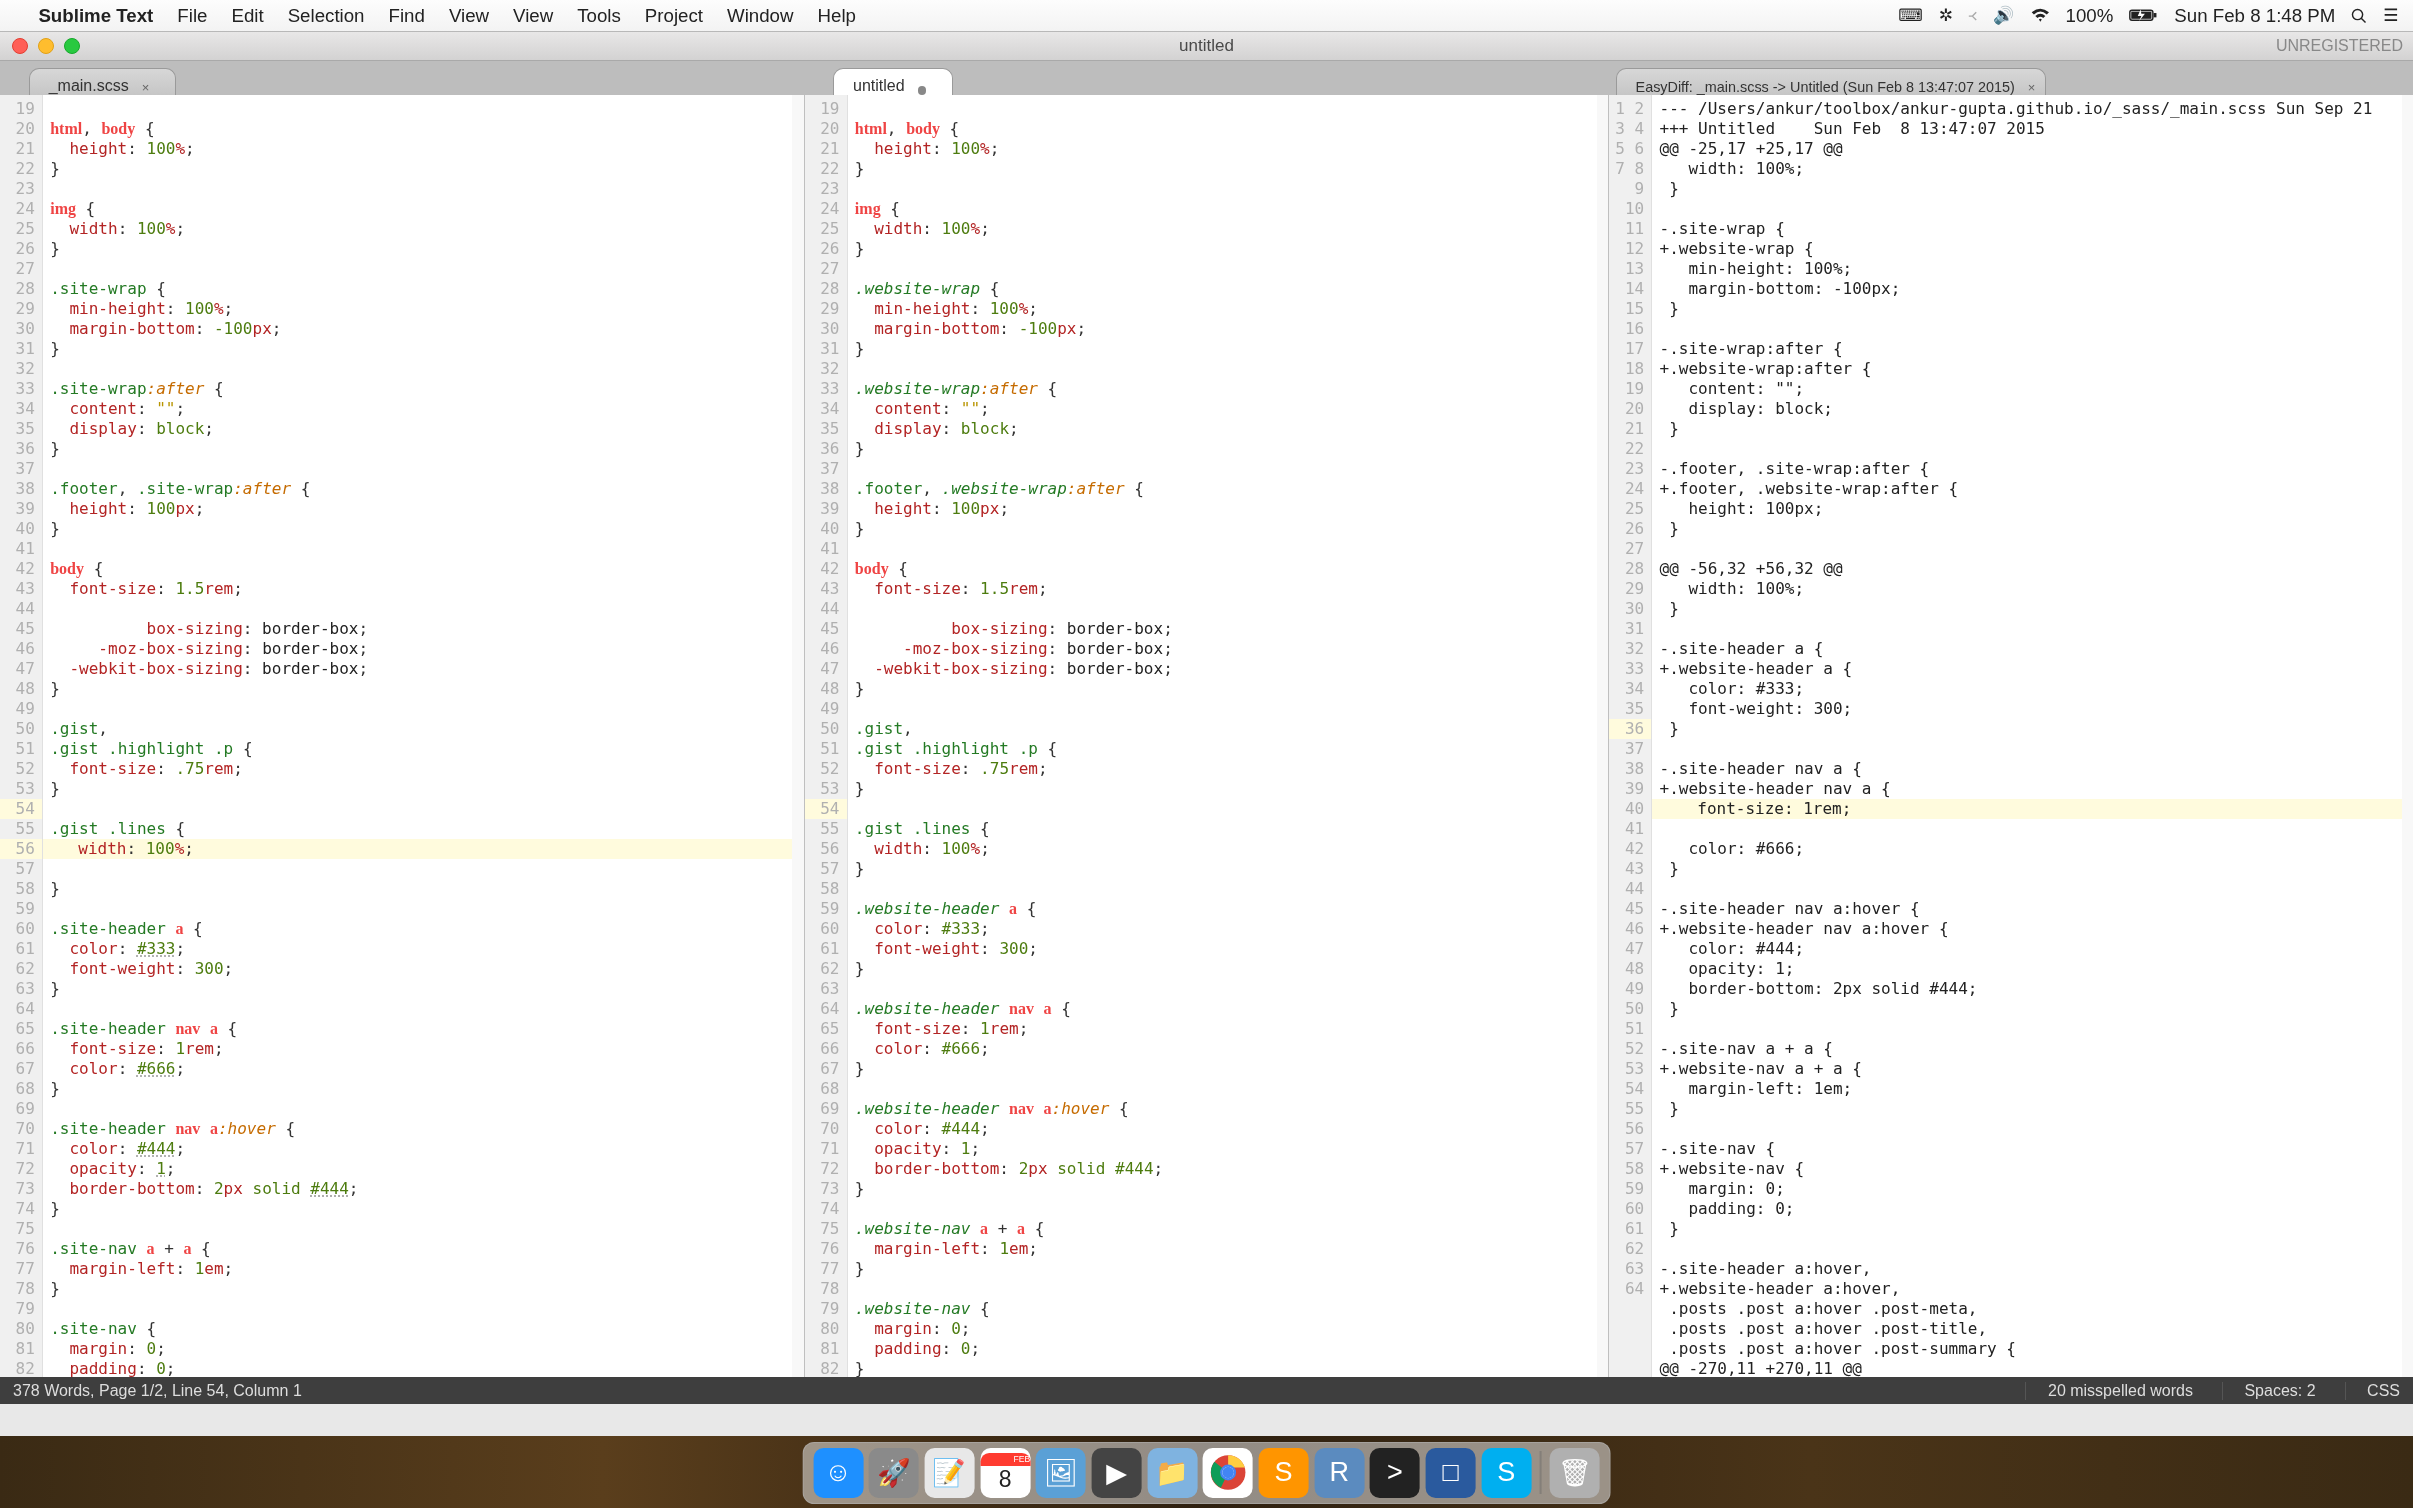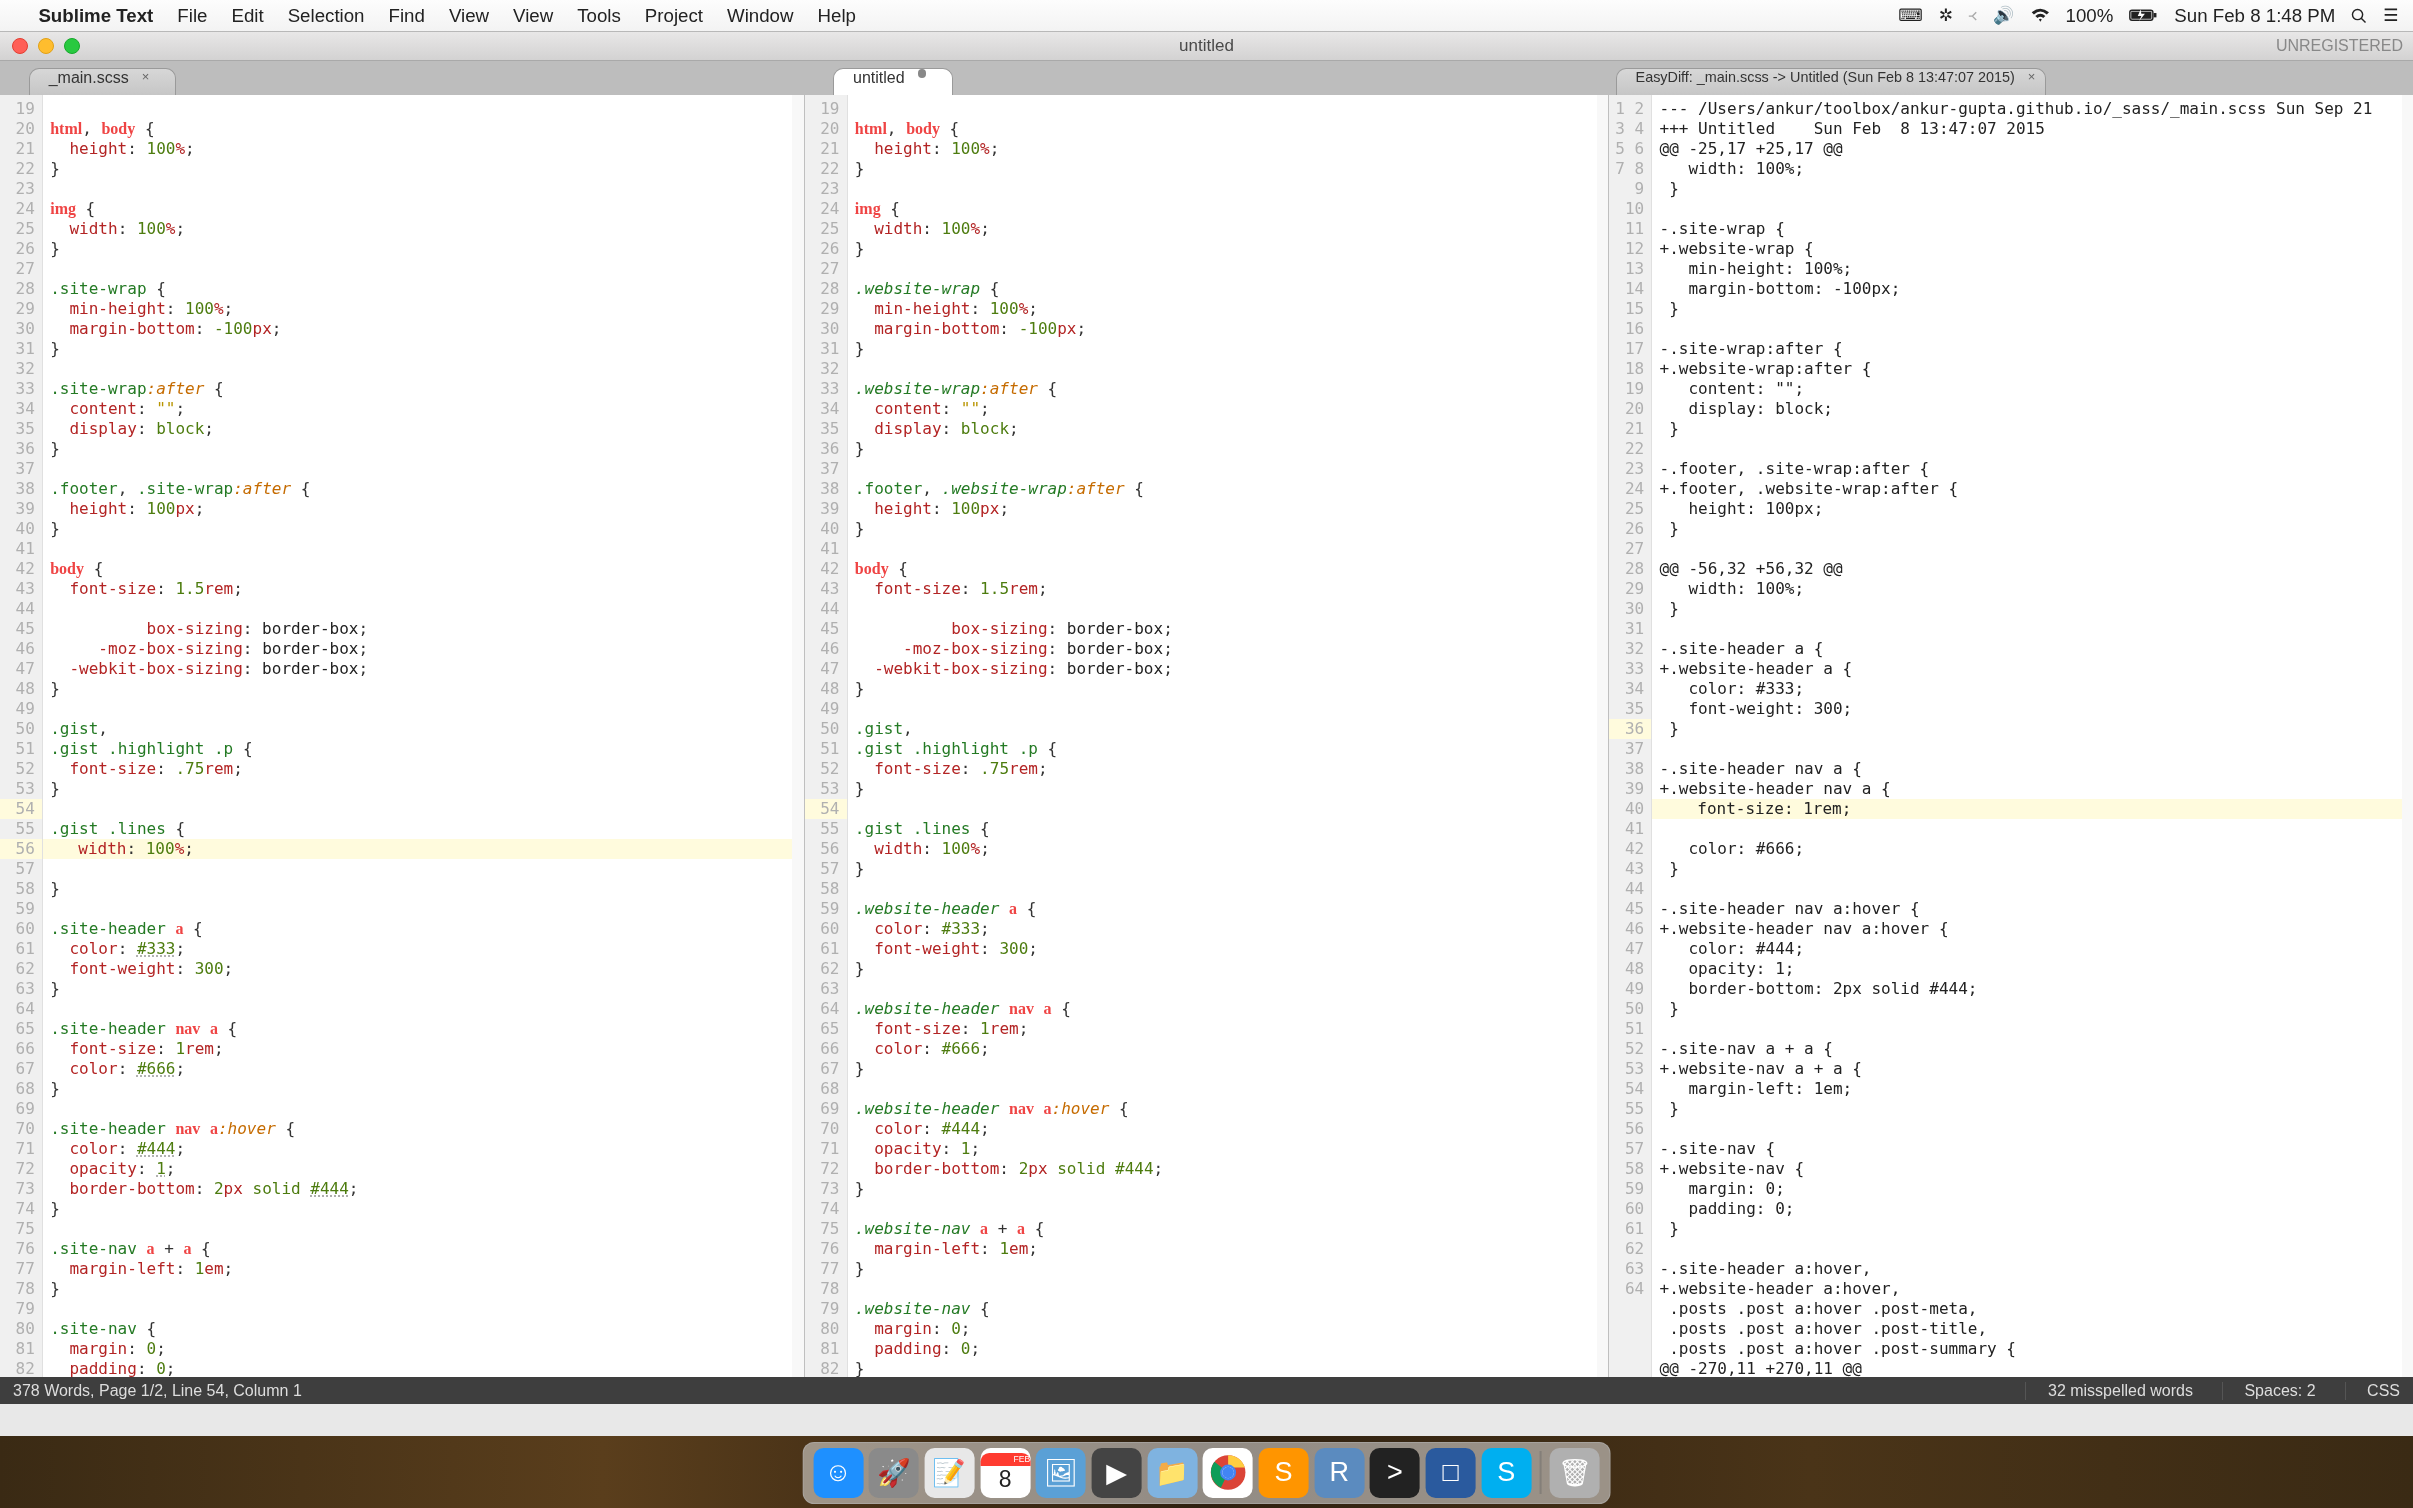--- a/index.html
+++ b/index.html
@@ -56,21 +56,21 @@
   display:flex;
   position:relative;
 }
 .tabcol { flex:1; display:flex; align-items:flex-end; position:relative; }
 .tab {
   height: 27px;
   padding: 0 26px 0 18.7px;
   font-size: 16px;
   color:#333;
   display:flex;
-  align-items:flex-start;
+  align-items:flex-end;
   position:relative;
   margin-left: 29px;
   border-top-left-radius: 10px;
   border-top-right-radius: 10px;
 }
 .tab.inactive {
   background: linear-gradient(#d7d7d7,#c6c6c6);
   border:0.7px solid #9a9a9a;
   border-bottom:none;
 }
@@ -662,21 +662,21 @@
 @@ -270,11 +270,11 @@
    font-size: 1rem;
 </div>
       <div class="minimap"></div>
     </div>
   </div>
 
   <div class="statusbar">
     <span>378 Words, Page 1/2, Line 54, Column 1</span>
     <div class="r">
-      <span>32 misspelled words</span>
+      <span>20 misspelled words</span>
       <span>Spaces: 2</span>
       <span>CSS</span>
     </div>
   </div>
 </div>
 
 <div class="desktop-strip"></div>
 <div class="dock" id="dock">
     <div class="di" style="background: rgb(30, 144, 255);">☺</div>
     <div class="di" style="background: rgb(138, 138, 138);">🚀</div>

